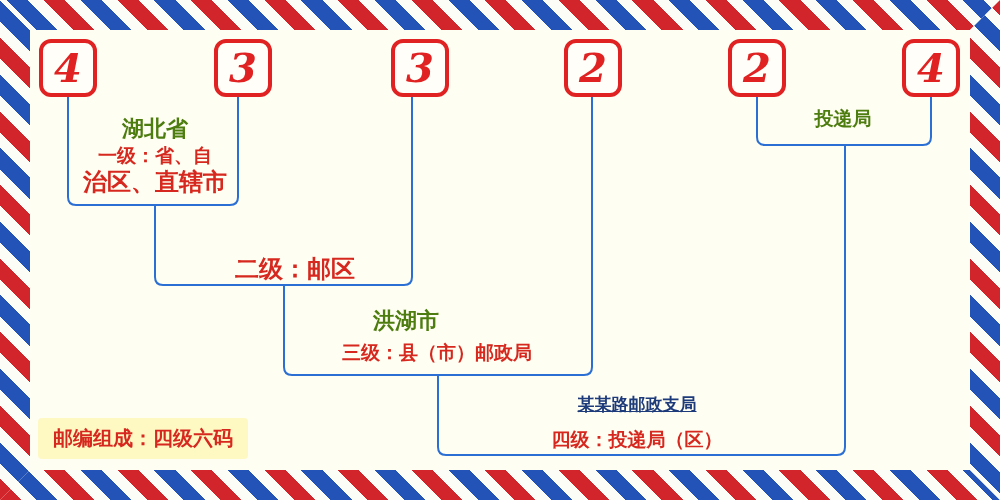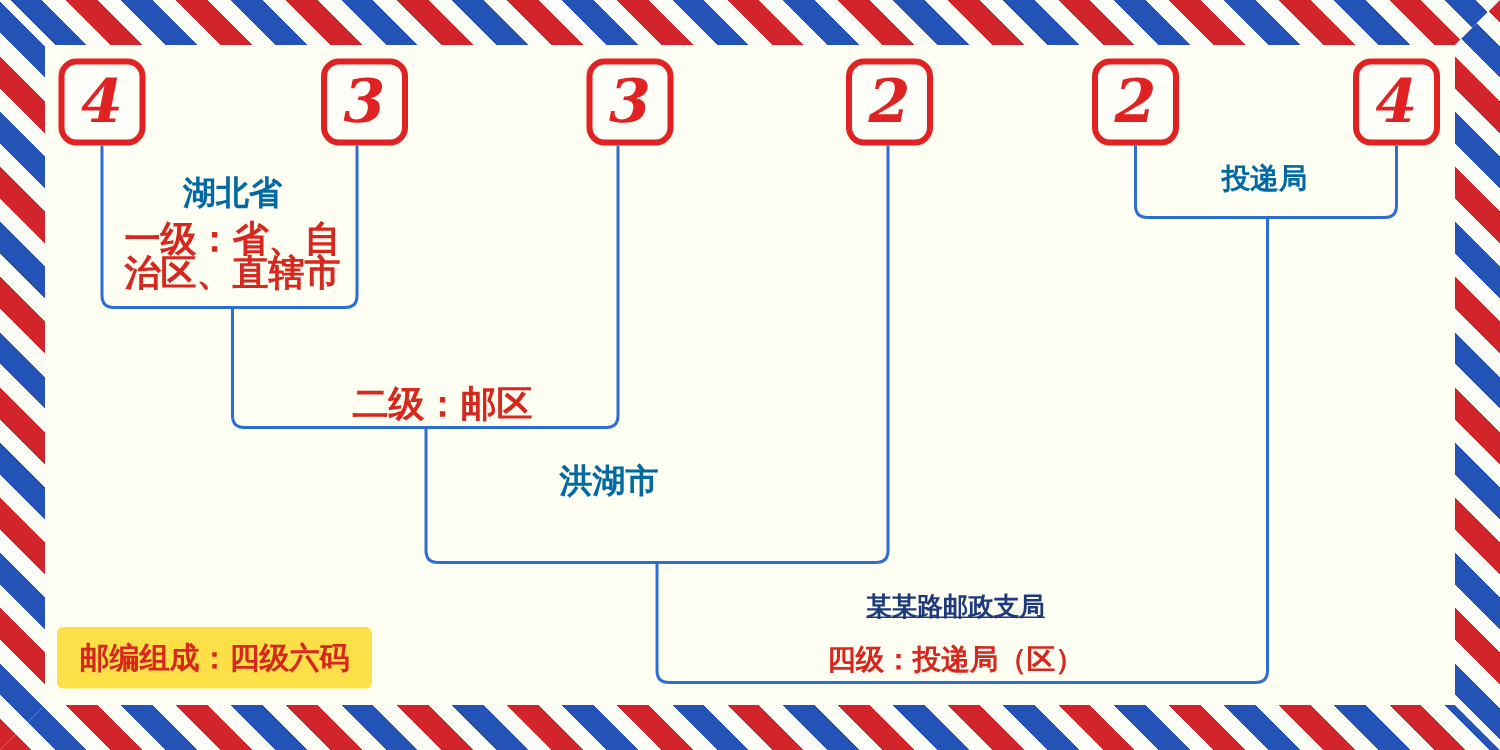--- a/index.html
+++ b/index.html
@@ -42,37 +42,37 @@
     line-height:1;
   }
   .db1{left:39px}.db2{left:214px}.db3{left:391px}
   .db4{left:564px}.db5{left:728px}.db6{left:902px}
 
   
   .lines{position:absolute;left:0;top:0;pointer-events:none;}
 
   
   .lbl{position:absolute;transform:translateX(-50%);white-space:nowrap;font-weight:bold;}
-  .blue{color:#0369a1;}
+  .blue{color:#4d7c0f;}
   .red{color:#d6281e;}
   .navy{color:#1d3a7a;}
   .t-level1{left:155px;top:114px;font-size:22px;}
-  .t-desc1a{left:155px;top:143px;font-size:24px;}
+  .t-desc1a{left:155px;top:143px;font-size:19px;}
   .t-desc1b{left:155px;top:166px;font-size:24px;}
   .t-level2{left:295px;top:253px;font-size:24px;}
   .t-level3{left:406px;top:306px;font-size:22px;}
   .t-desc3{left:437px;top:340px;font-size:19px;}
   .t-branch{left:637px;top:393px;font-size:17px;text-decoration:underline;}
   .t-desc4{left:637px;top:427px;font-size:19px;}
   .t-delivery{left:843px;top:106px;font-size:19px;}
 
   .footer-chip{
     position:absolute;left:38px;top:418px;
     padding:7px 15px;
-    background:#fde047;
+    background:#fef9c3;
     border-radius:4px;
     color:#d6281e;font-weight:bold;font-size:20px;
     white-space:nowrap;
   }
 </style>
 </head>
 <body>
 
 <div class="stage">
 
@@ -110,20 +110,21 @@
     <span>4</span>
   </div>
 
   <div class="lbl blue t-level1">湖北省</div>
   <div class="lbl red t-desc1a">一级：省、自</div>
   <div class="lbl red t-desc1b">治区、直辖市</div>
 
   <div class="lbl red t-level2">二级：邮区</div>
 
   <div class="lbl blue t-level3">洪湖市</div>
+  <div class="lbl red t-desc3">三级：县（市）邮政局</div>
 
   <div class="lbl navy t-branch">某某路邮政支局</div>
   <div class="lbl red t-desc4">四级：投递局（区）</div>
 
   <div class="lbl blue t-delivery">投递局</div>
 
   <div class="footer-chip">邮编组成：四级六码</div>
 
 </div>
 

